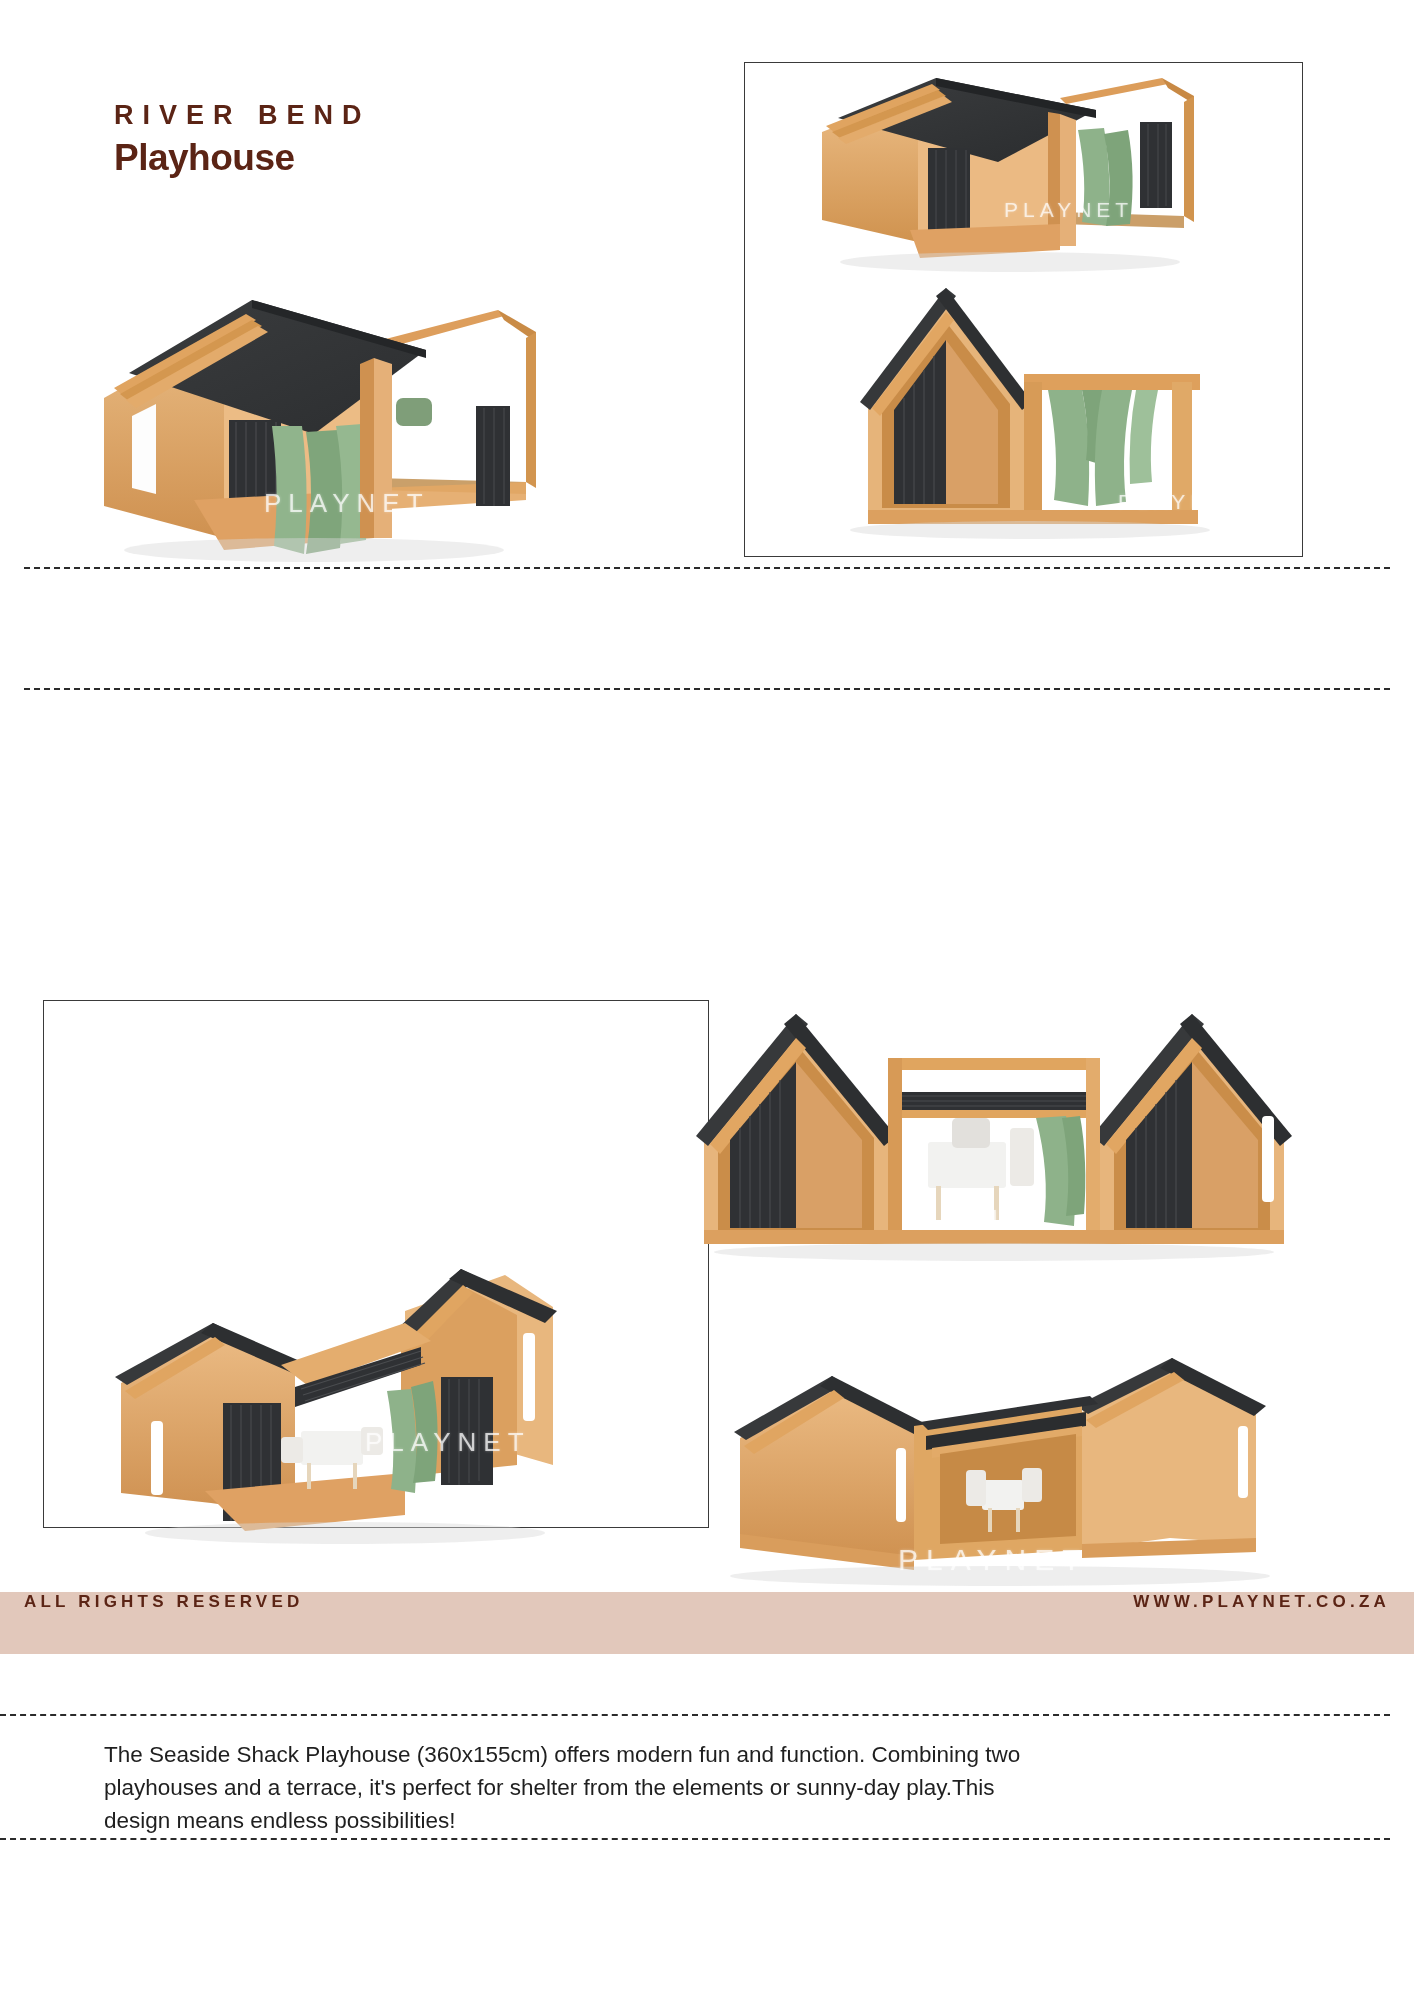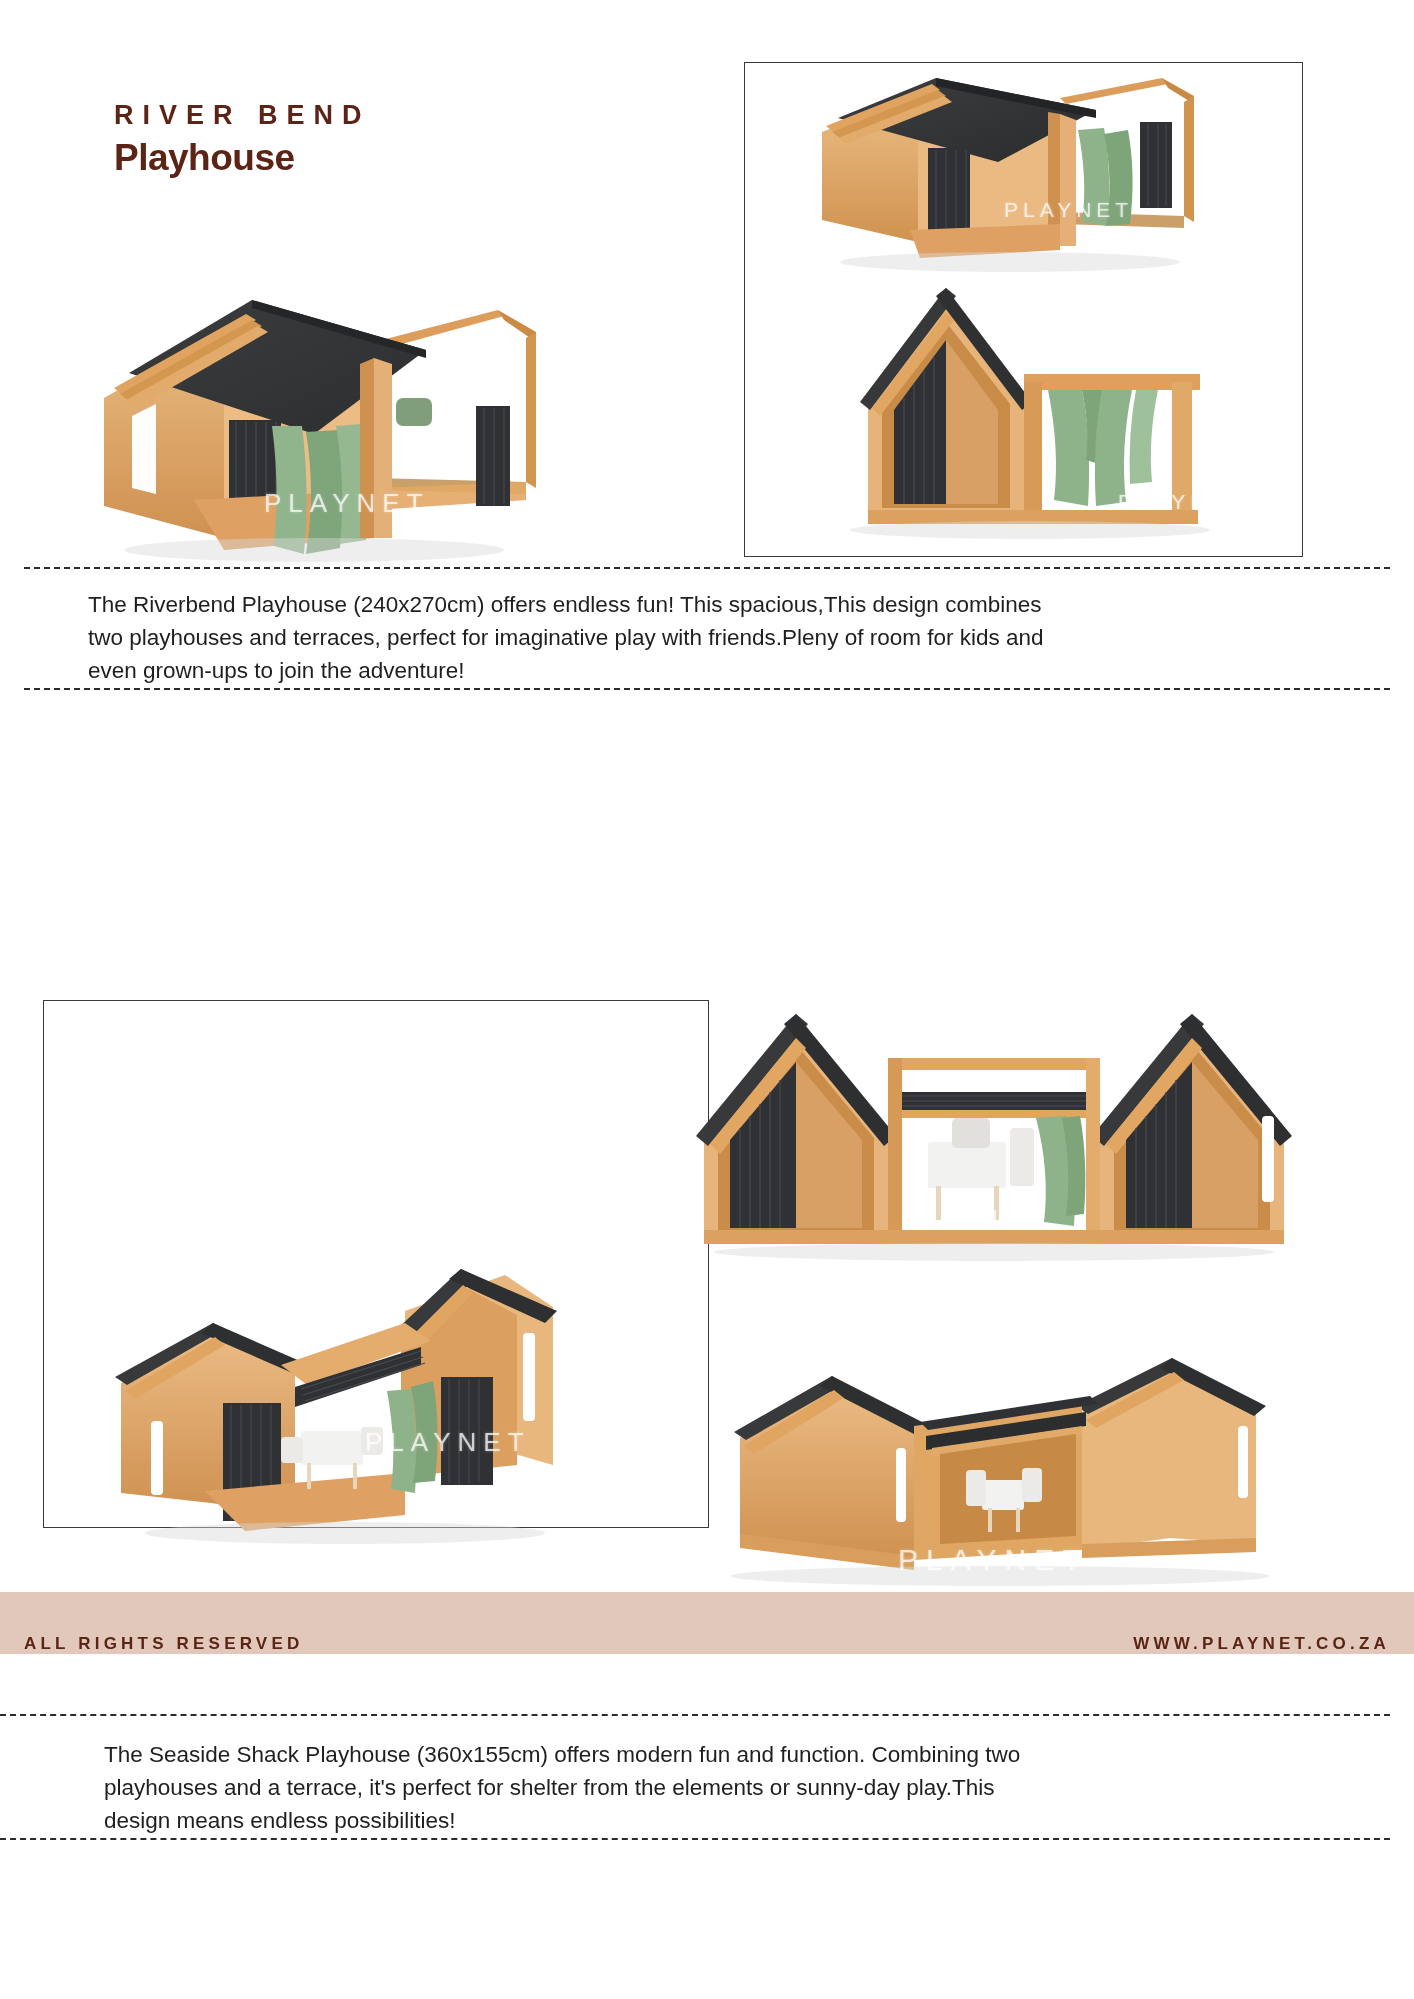--- a/index.html
+++ b/index.html
@@ -56,21 +56,21 @@
     font-family:"Liberation Sans", sans-serif;
   }
 
   
   .footer{
     position:absolute;
     left:0; bottom:0;
     width:1414px; height:62px;
     background:#e2c8bb;
     display:flex;
-    align-items:flex-end;
+    align-items:flex-start;
     justify-content:space-between;
     padding:0 24px;
     margin-top:10px;
   }
   .footer span{
     font-size:17px;
     font-weight:bold;
     letter-spacing:4.2px;
     color:#5b2415;
   }
@@ -266,21 +266,20 @@
       <path d="M398 112 q-10 48 -6 92 l-22 2 q-2-52 6-94z" fill="#9ec09a"></path>
 
       <rect x="108" y="232" width="330" height="14" fill="#dca05f"></rect>
       <ellipse cx="270" cy="252" rx="180" ry="9" fill="#dadada" opacity=".45"></ellipse>
     </svg>
     <div class="wm small" style="left:358px;top:212px;">PLAYNET</div>
   </div>
 
   <div class="divider" style="left:24px;top:567px;width:1366px;"></div>
 
-  <div class="body-copy" style="left:88px;top:588px;width:960px;">The Riverbend Playhouse (240x270cm) offers endless fun! This spacious,This design combines two playhouses and terraces, perfect for imaginative play with friends.Pleny of room for kids and even grown-ups to join the adventure!</div>
 
   <div class="divider" style="left:24px;top:688px;width:1366px;"></div>
 
   <div class="frame" style="left:43px;top:1000px;width:666px;height:528px;"></div>
 
 
   <div class="render" style="left:105px;top:1215px;width:480px;height:330px;">
     <svg viewBox="0 0 480 330" preserveAspectRatio="xMidYMid meet">
       <defs>
         <linearGradient id="s1" x1="0" y1="0" x2="0" y2="1">

